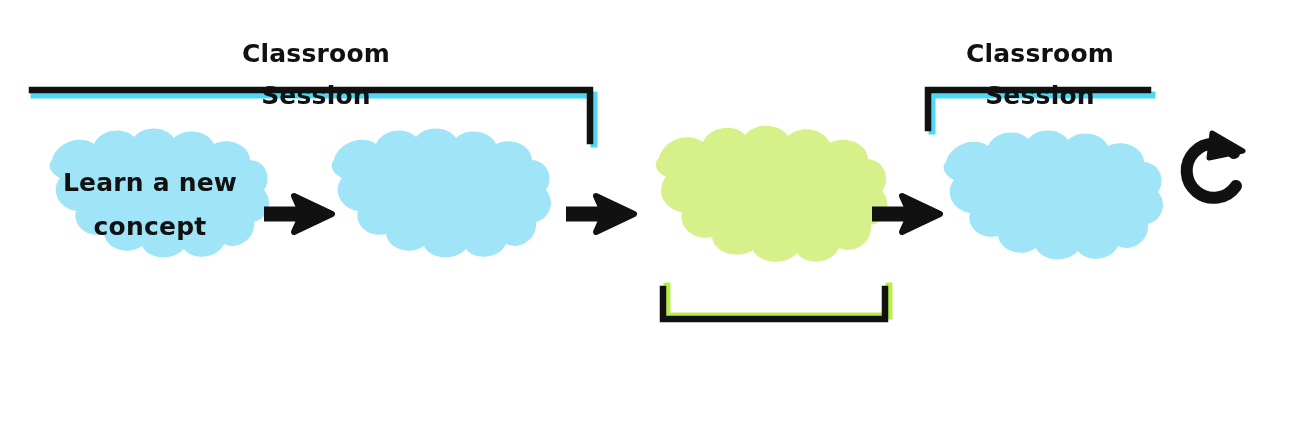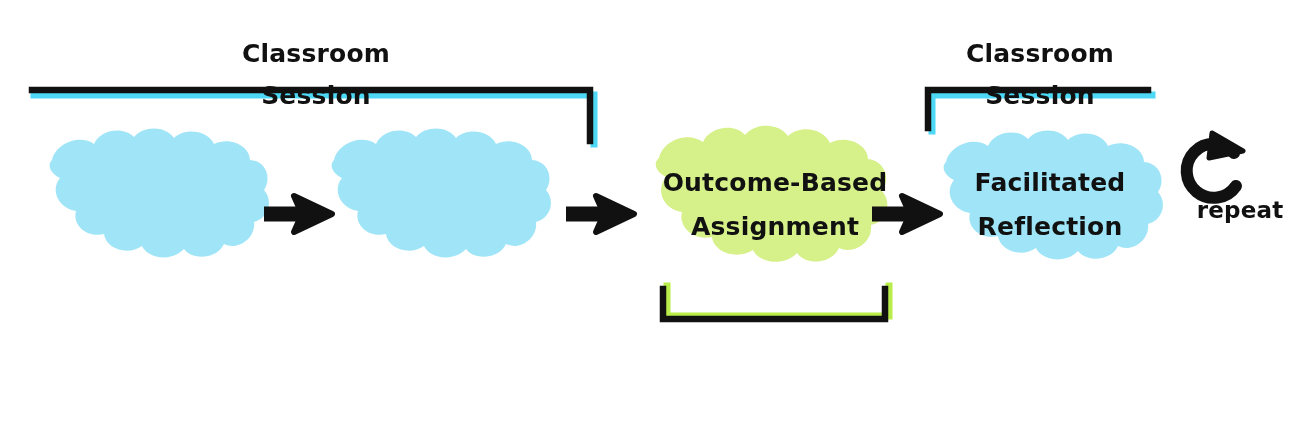--- a/index.html
+++ b/index.html
@@ -166,23 +166,20 @@
       <path d="M 1212 133 L 1243 151 L 1209 158 Z" fill="#111111" stroke="#111111" stroke-width="5" stroke-linejoin="round"></path>
     </g>
 
   </svg>
 
   <div class="bracket-label" style="left:186px; top:33px; width:260px;">Classroom Session</div>
 
   <div class="bracket-label" style="left:910px; top:33px; width:260px;">Classroom Session</div>
 
 
+  <div class="node-label" style="left:40px; top:161px; width:220px;">Learn a new
+concept</div>
 
 
-  <div class="node-label" style="left:650px; top:161px; width:250px;">Outcome-Based
-Assignment</div>
 
-  <div class="node-label" style="left:940px; top:161px; width:220px;">Facilitated
-Reflection</div>
 
-  <div class="repeat-label" style="left:1180px; top:196px; width:120px;">repeat</div>
 
 </div>
 
 </body></html>

